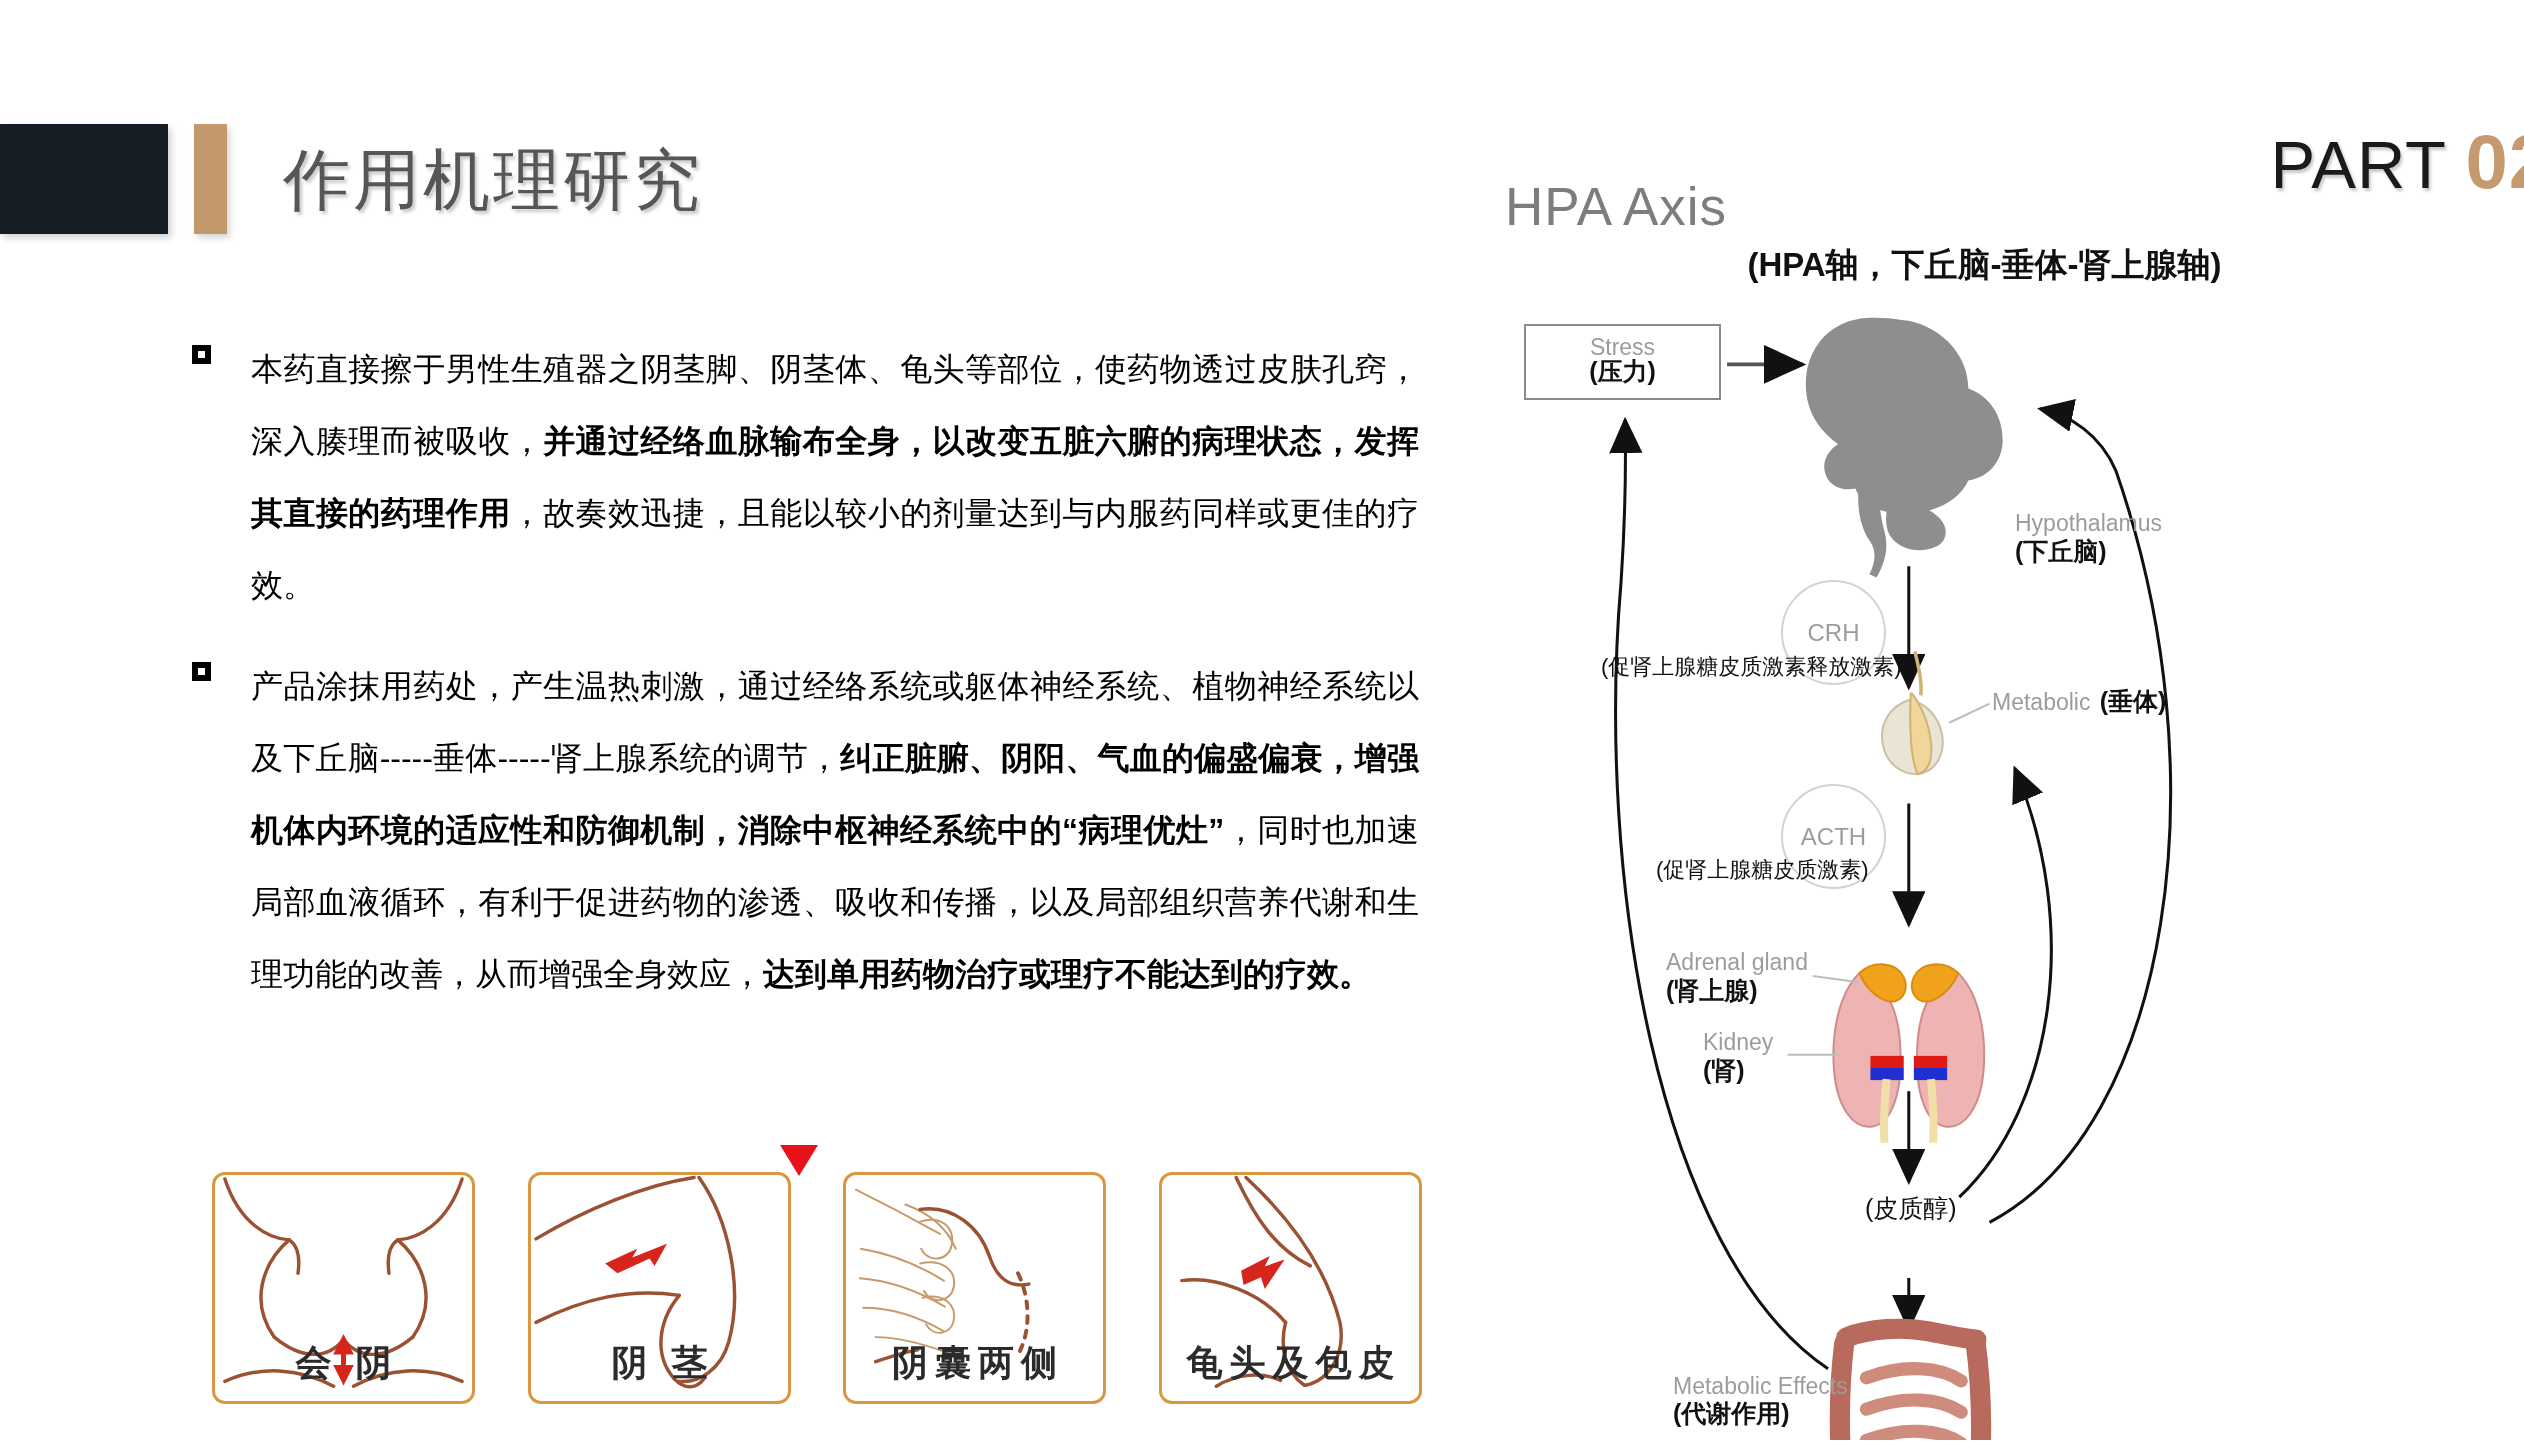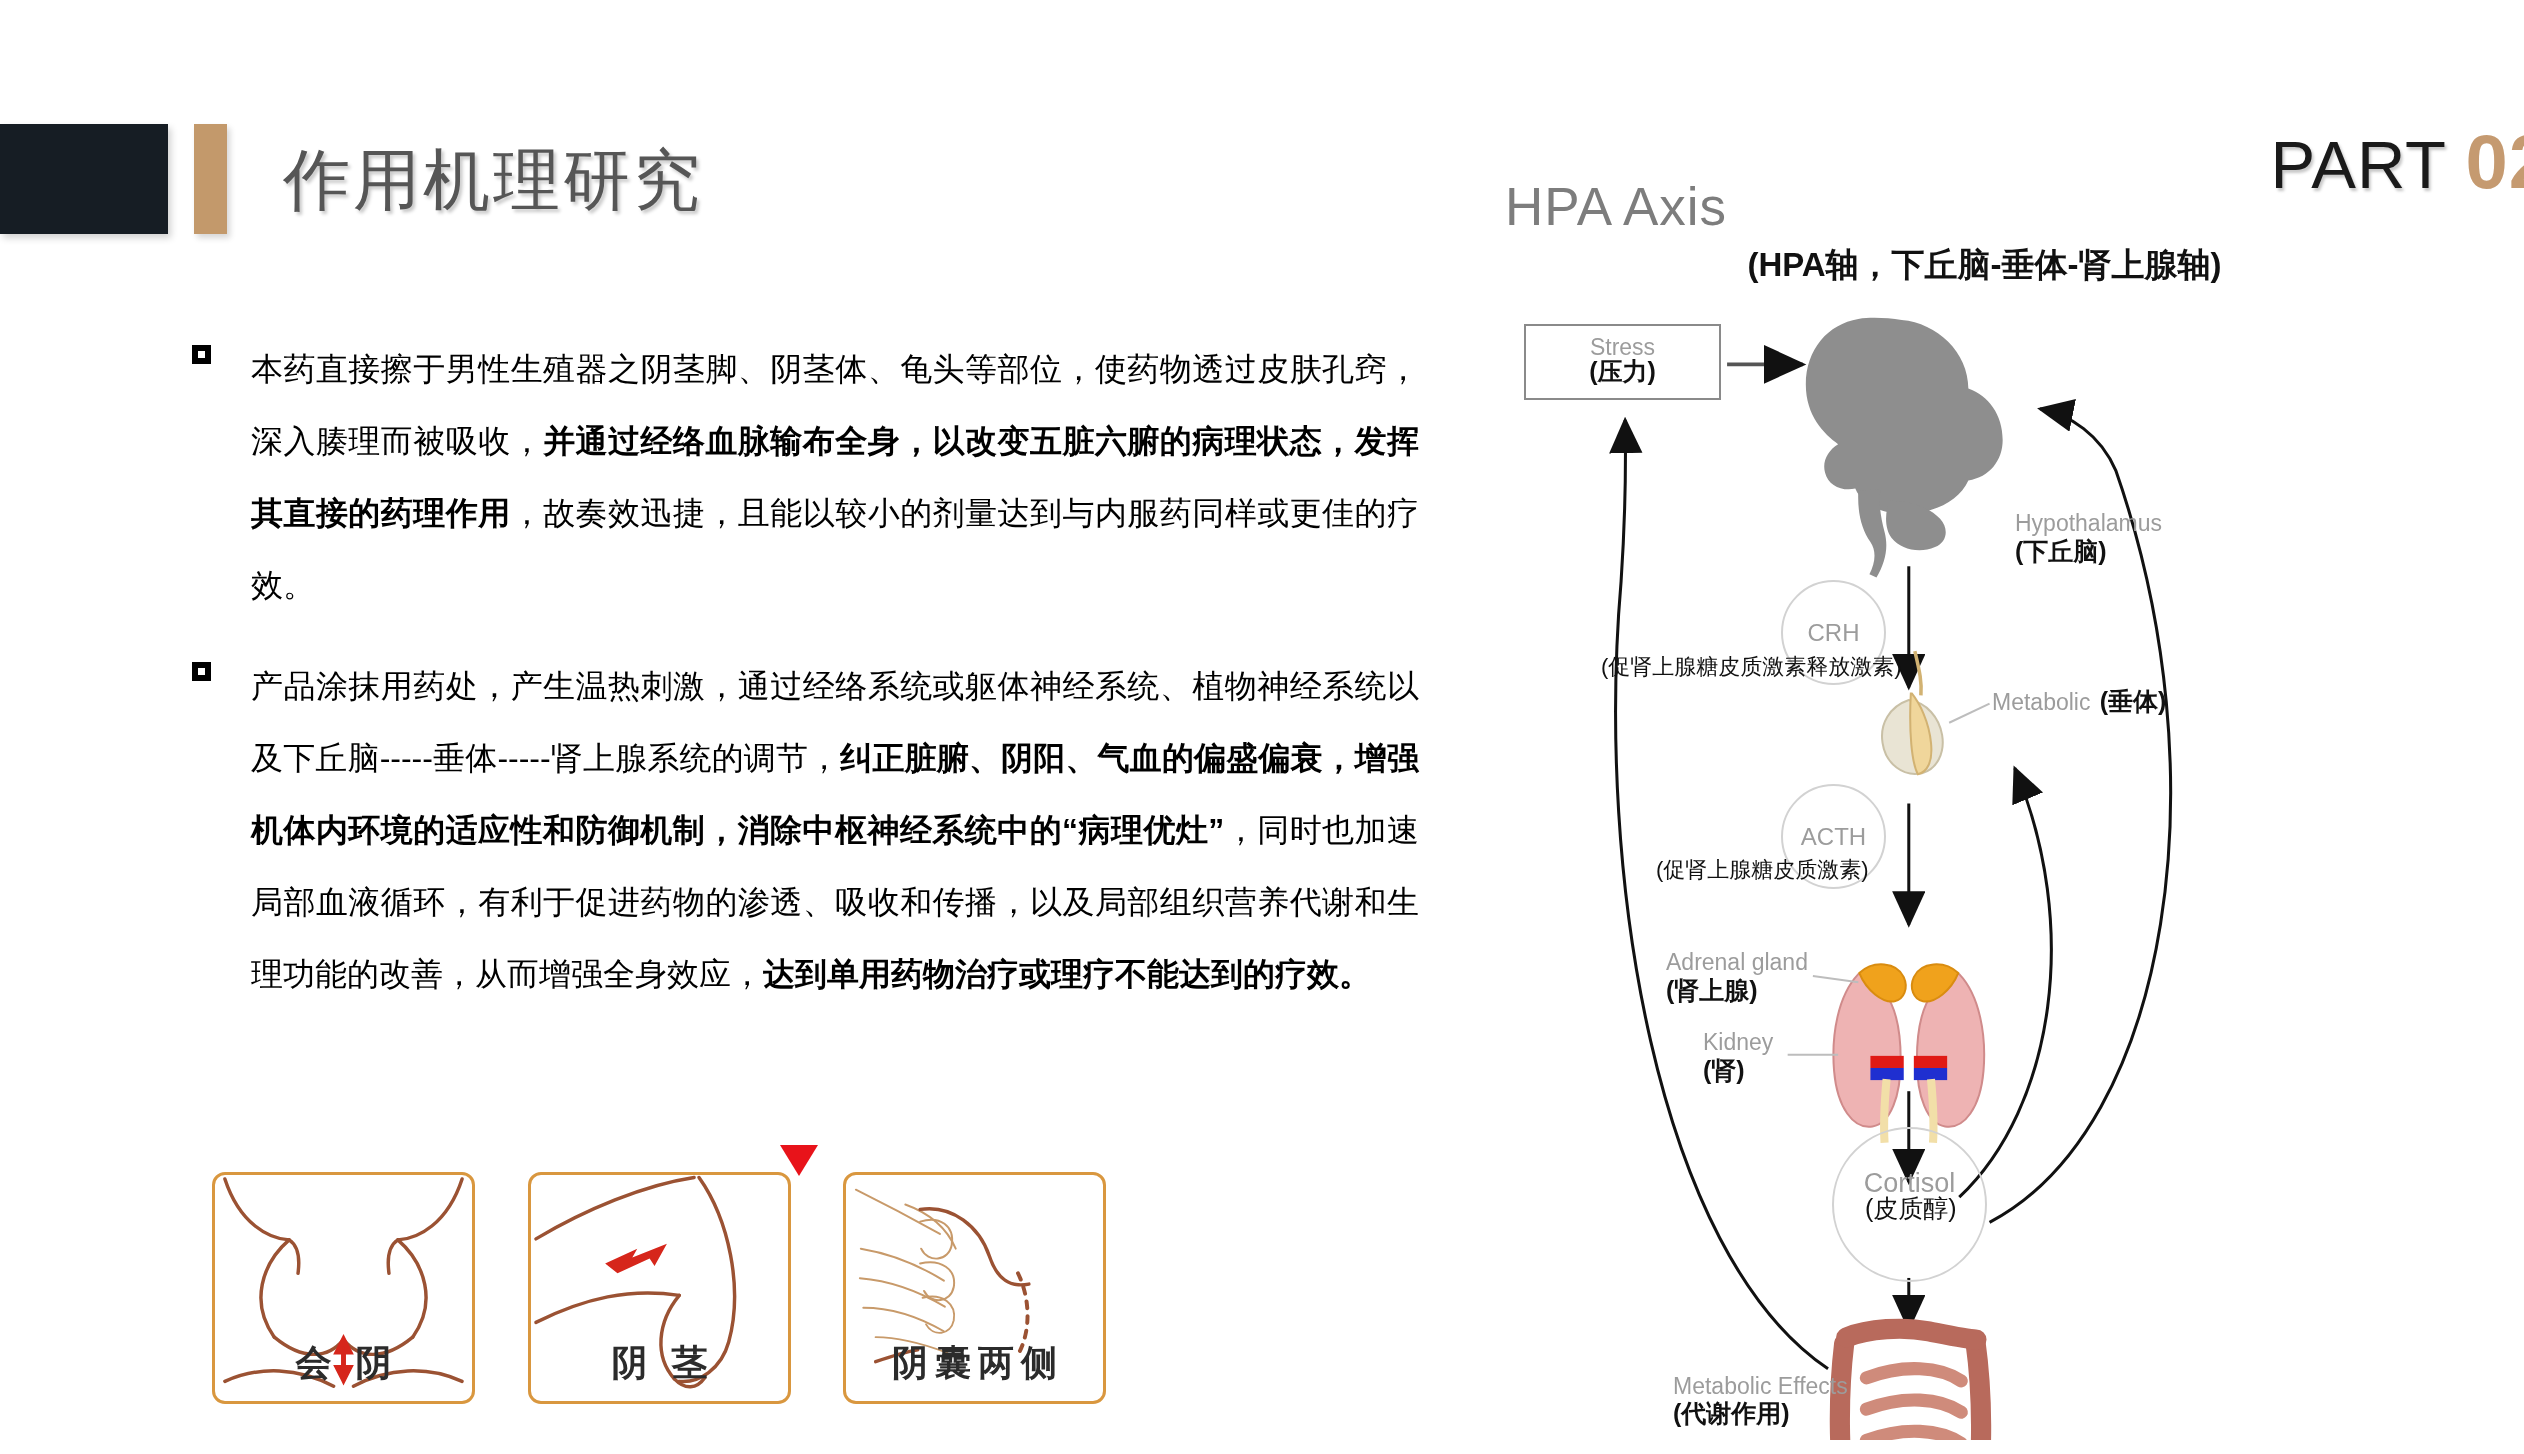--- a/index.html
+++ b/index.html
@@ -190,20 +190,35 @@
           <path d="M150 70 C 215 60, 270 105, 290 165 C 305 210, 330 230, 370 222"></path>
           <path d="M60 380 C 95 368, 120 360, 145 356"></path>
         </g>
         <g fill="none" stroke="#9b5233" stroke-width="8" stroke-linecap="round" stroke-dasharray="14 16">
           <path d="M348 200 C 372 250, 374 312, 352 358"></path>
         </g>
       </svg>
       <div class="cap">阴囊两侧</div>
     </div>
 
+    <div class="ibox" style="left:947px">
+      <svg viewBox="0 0 520 460" preserveAspectRatio="none">
+        <g fill="none" stroke="#9b5233" stroke-width="7" stroke-linecap="round">
+          <path d="M150 5 C 190 90, 230 150, 300 185"></path>
+          <path d="M170 5 C 250 80, 330 180, 360 300 C 372 362, 340 418, 290 428"></path>
+          <path d="M40 215 C 110 205, 200 240, 250 300"></path>
+          <path d="M250 300 C 238 350, 248 400, 288 428"></path>
+          <path d="M110 430 C 150 405, 200 400, 240 418"></path>
+        </g>
+        <g fill="#d6261b">
+          <path d="M160 195 L 218 165 L 208 186 L 248 172 L 208 232 L 200 208 L 165 224 Z"></path>
+        </g>
+      </svg>
+      <div class="cap">龟头及包皮</div>
+    </div>
 
   </div>
 
   <div class="hpa">
 
     <div class="hpa-title">HPA Axis</div>
     <div class="hpa-sub">(HPA轴，下丘脑-垂体-肾上腺轴)</div>
 
     <svg class="wires" viewBox="0 0 1900 2520">
       <defs>
@@ -319,21 +334,18 @@
     <div class="hormone" style="left:276px;top:413px;width:101px;height:101px">
       <span>CRH</span>
     </div>
     <div class="hormone-cn" style="left:96px;top:485px">(促肾上腺糖皮质激素释放激素)</div>
 
     <div class="hormone" style="left:276px;top:617px;width:101px;height:101px">
       <span>ACTH</span>
     </div>
     <div class="hormone-cn" style="left:151px;top:688px">(促肾上腺糖皮质激素)</div>
 
-    <div class="hormone" style="left:327px;top:960px;width:151px;height:151px;font-size:27px">
-      <span style="position:absolute;top:39px">Cortisol</span>
-    </div>
     <div class="hormone-cn" style="left:360px;top:1025px;font-size:25px">(皮质醇)</div>
 
   </div>
 
 </div>
 
 
 </body></html>

